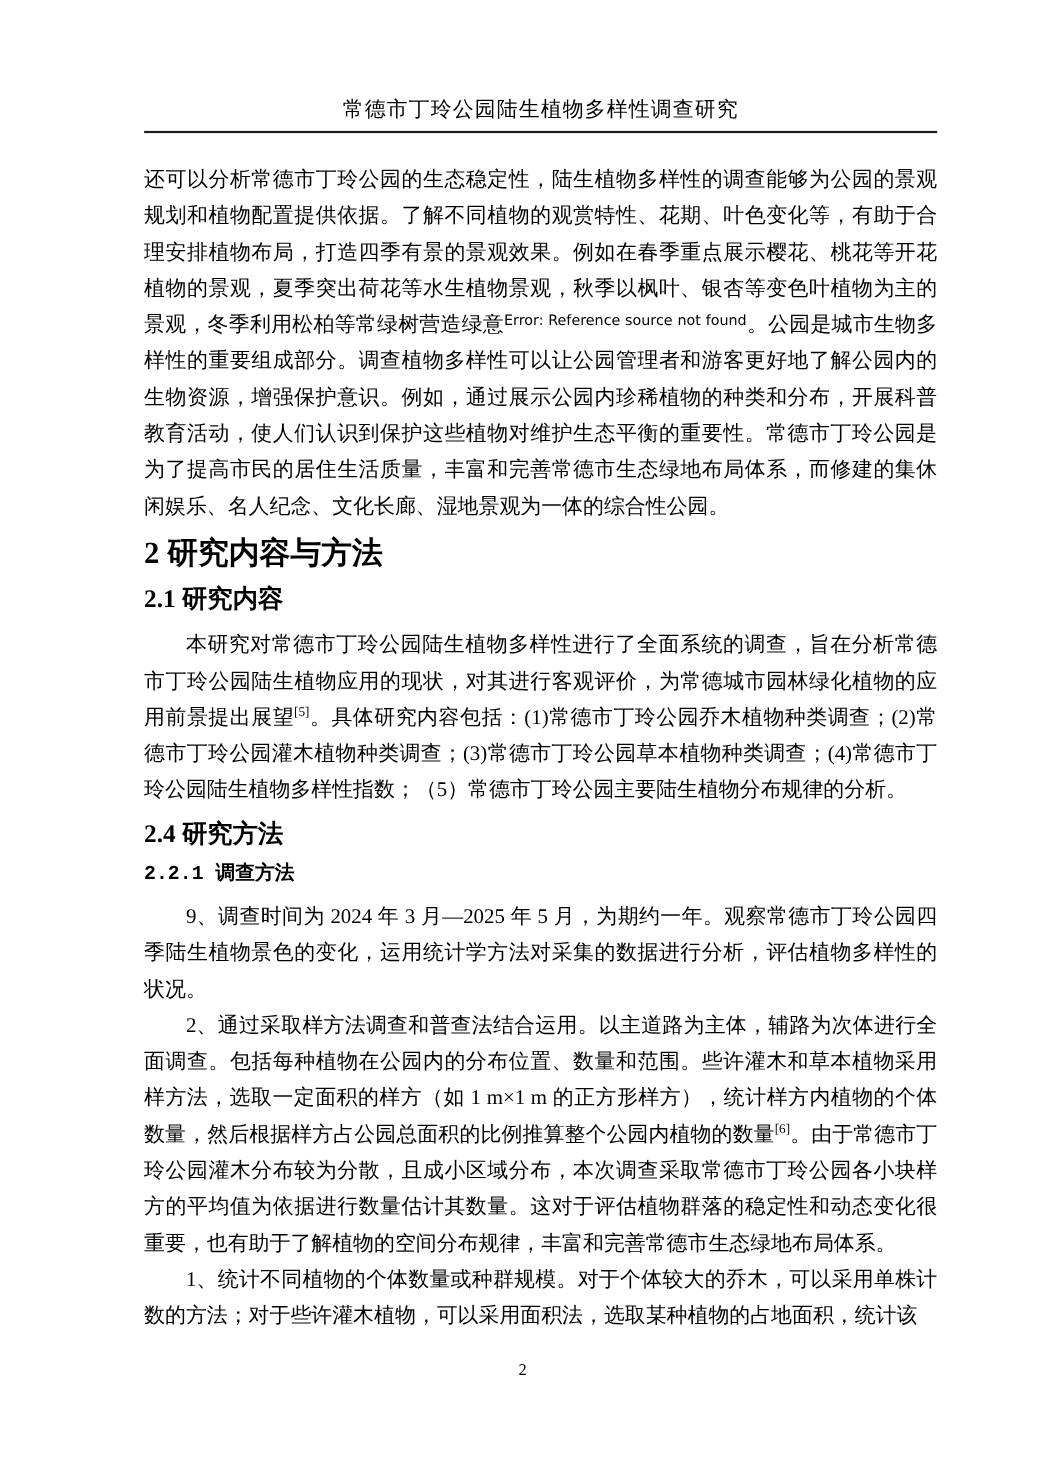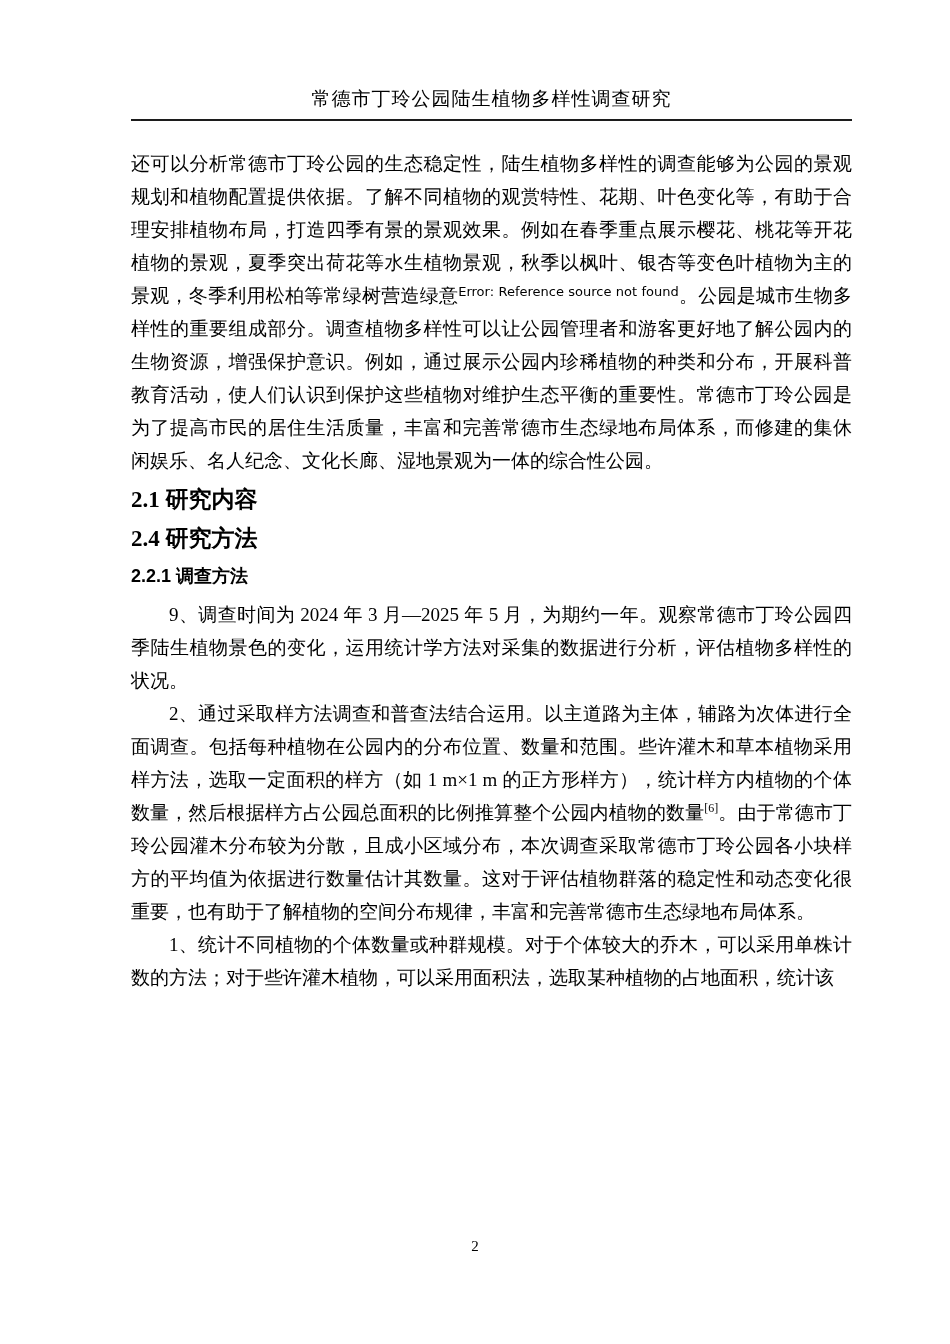--- a/index.html
+++ b/index.html
@@ -54,21 +54,21 @@
     margin: 10px 0 10px 0;
   }
   h3.sec {
     font-family: "Liberation Serif", sans-serif;
     font-weight: bold;
     font-size: 23px;
     line-height: 28px;
     margin: 9px 0 11px 0;
   }
   h4.sec {
-    font-family: Liberation Sans, sans-serif;
+    font-family: Liberation Mono, monospace;
     font-weight: bold;
     font-size: 18px;
     line-height: 24px;
     margin: 8px 0 10px 0;
   }
   .page-footer {
     position: absolute;
     left: 0;
     top: 1238px;
     width: 100%;
@@ -85,23 +85,25 @@
   <div class="content">
 
     <header class="page-header">
       <div class="running-head">常德市丁玲公园陆生植物多样性调查研究</div>
     </header>
 
     <main>
 
       <p class="body-par"><span>还可以分析常德市丁玲公园的生态稳定性，陆生植物多样性的调查能够为公园的景观规划和植物配置提供依据。了解不同植物的观赏特性、花期、叶色变化等，有助于合理安排植物布局，打造四季有景的景观效果。例如在春季重点展示樱花、桃花等开花植物的景观，夏季突出荷花等水生植物景观，秋季以枫叶、银杏等变色叶植物为主的景观，冬季利用松柏等常绿树营造绿意</span><span class="error-ref">Error: Reference source not found</span><span>。公园是城市生物多样性的重要组成部分。调查植物多样性可以让公园管理者和游客更好地了解公园内的生物资源，增强保护意识。例如，通过展示公园内珍稀植物的种类和分布，开展科普教育活动，使人们认识到保护这些植物对维护生态平衡的重要性。常德市丁玲公园是为了提高市民的居住生活质量，丰富和完善常德市生态绿地布局体系，而修建的集休闲娱乐、名人纪念、文化长廊、湿地景观为一体的综合性公园。</span></p>
 
+      <h2 class="sec">2 研究内容与方法</h2>
 
       <h3 class="sec">2.1 研究内容</h3>
 
+      <p class="body-par indent"><span>本研究对常德市丁玲公园陆生植物多样性进行了全面系统的调查，旨在分析常德市丁玲公园陆生植物应用的现状，对其进行客观评价，为常德城市园林绿化植物的应用前景提出展望</span><sup class="ref-marker">[5]</sup><span>。具体研究内容包括：(1)常德市丁玲公园乔木植物种类调查；(2)常德市丁玲公园灌木植物种类调查；(3)常德市丁玲公园草本植物种类调查；(4)常德市丁玲公园陆生植物多样性指数；（5）常德市丁玲公园主要陆生植物分布规律的分析。</span></p>
 
       <h3 class="sec">2.4 研究方法</h3>
 
       <h4 class="sec">2.2.1 调查方法</h4>
 
       <p class="body-par indent">9、调查时间为 2024 年 3 月—2025 年 5 月，为期约一年。观察常德市丁玲公园四季陆生植物景色的变化，运用统计学方法对采集的数据进行分析，评估植物多样性的状况。</p>
 
       <p class="body-par indent"><span>2、通过采取样方法调查和普查法结合运用。以主道路为主体，辅路为次体进行全面调查。包括每种植物在公园内的分布位置、数量和范围。些许灌木和草本植物采用样方法，选取一定面积的样方（如 1 m×1 m 的正方形样方），统计样方内植物的个体数量，然后根据样方占公园总面积的比例推算整个公园内植物的数量</span><sup class="ref-marker">[6]</sup><span>。由于常德市丁玲公园灌木分布较为分散，且成小区域分布，本次调查采取常德市丁玲公园各小块样方的平均值为依据进行数量估计其数量。这对于评估植物群落的稳定性和动态变化很重要，也有助于了解植物的空间分布规律，丰富和完善常德市生态绿地布局体系。</span></p>
 
       <p class="body-par indent">1、统计不同植物的个体数量或种群规模。对于个体较大的乔木，可以采用单株计数的方法；对于些许灌木植物，可以采用面积法，选取某种植物的占地面积，统计该</p>

